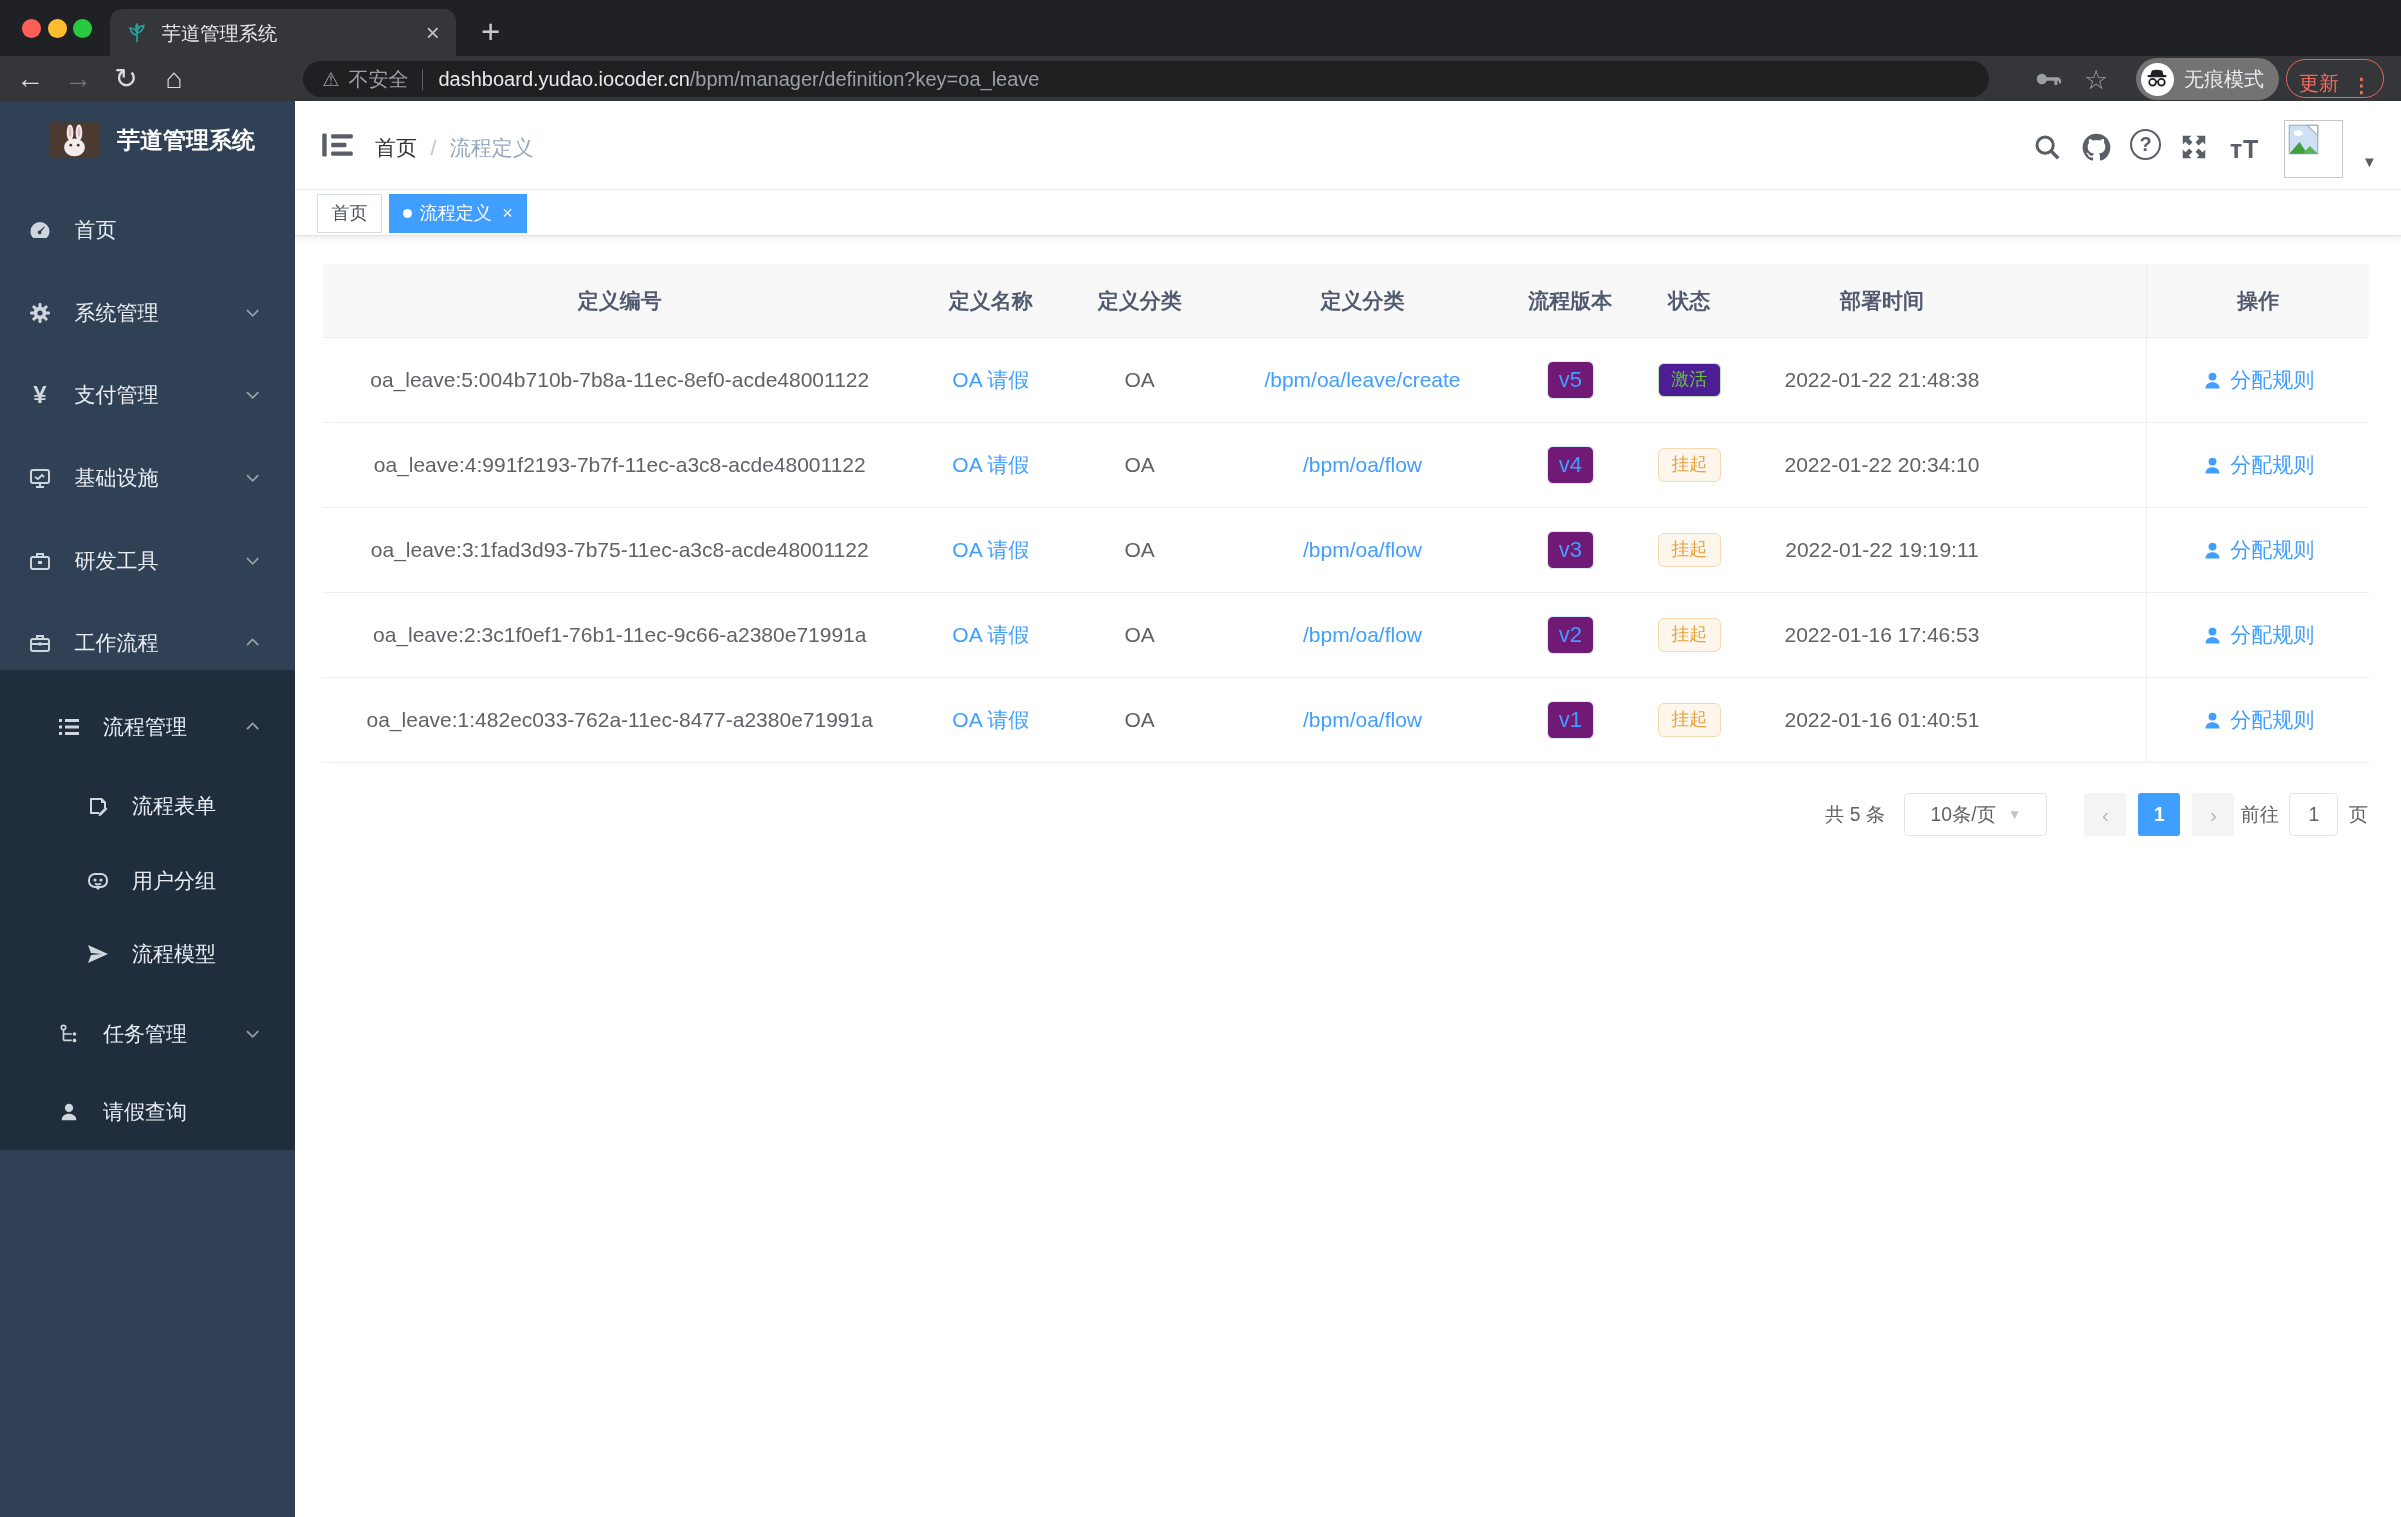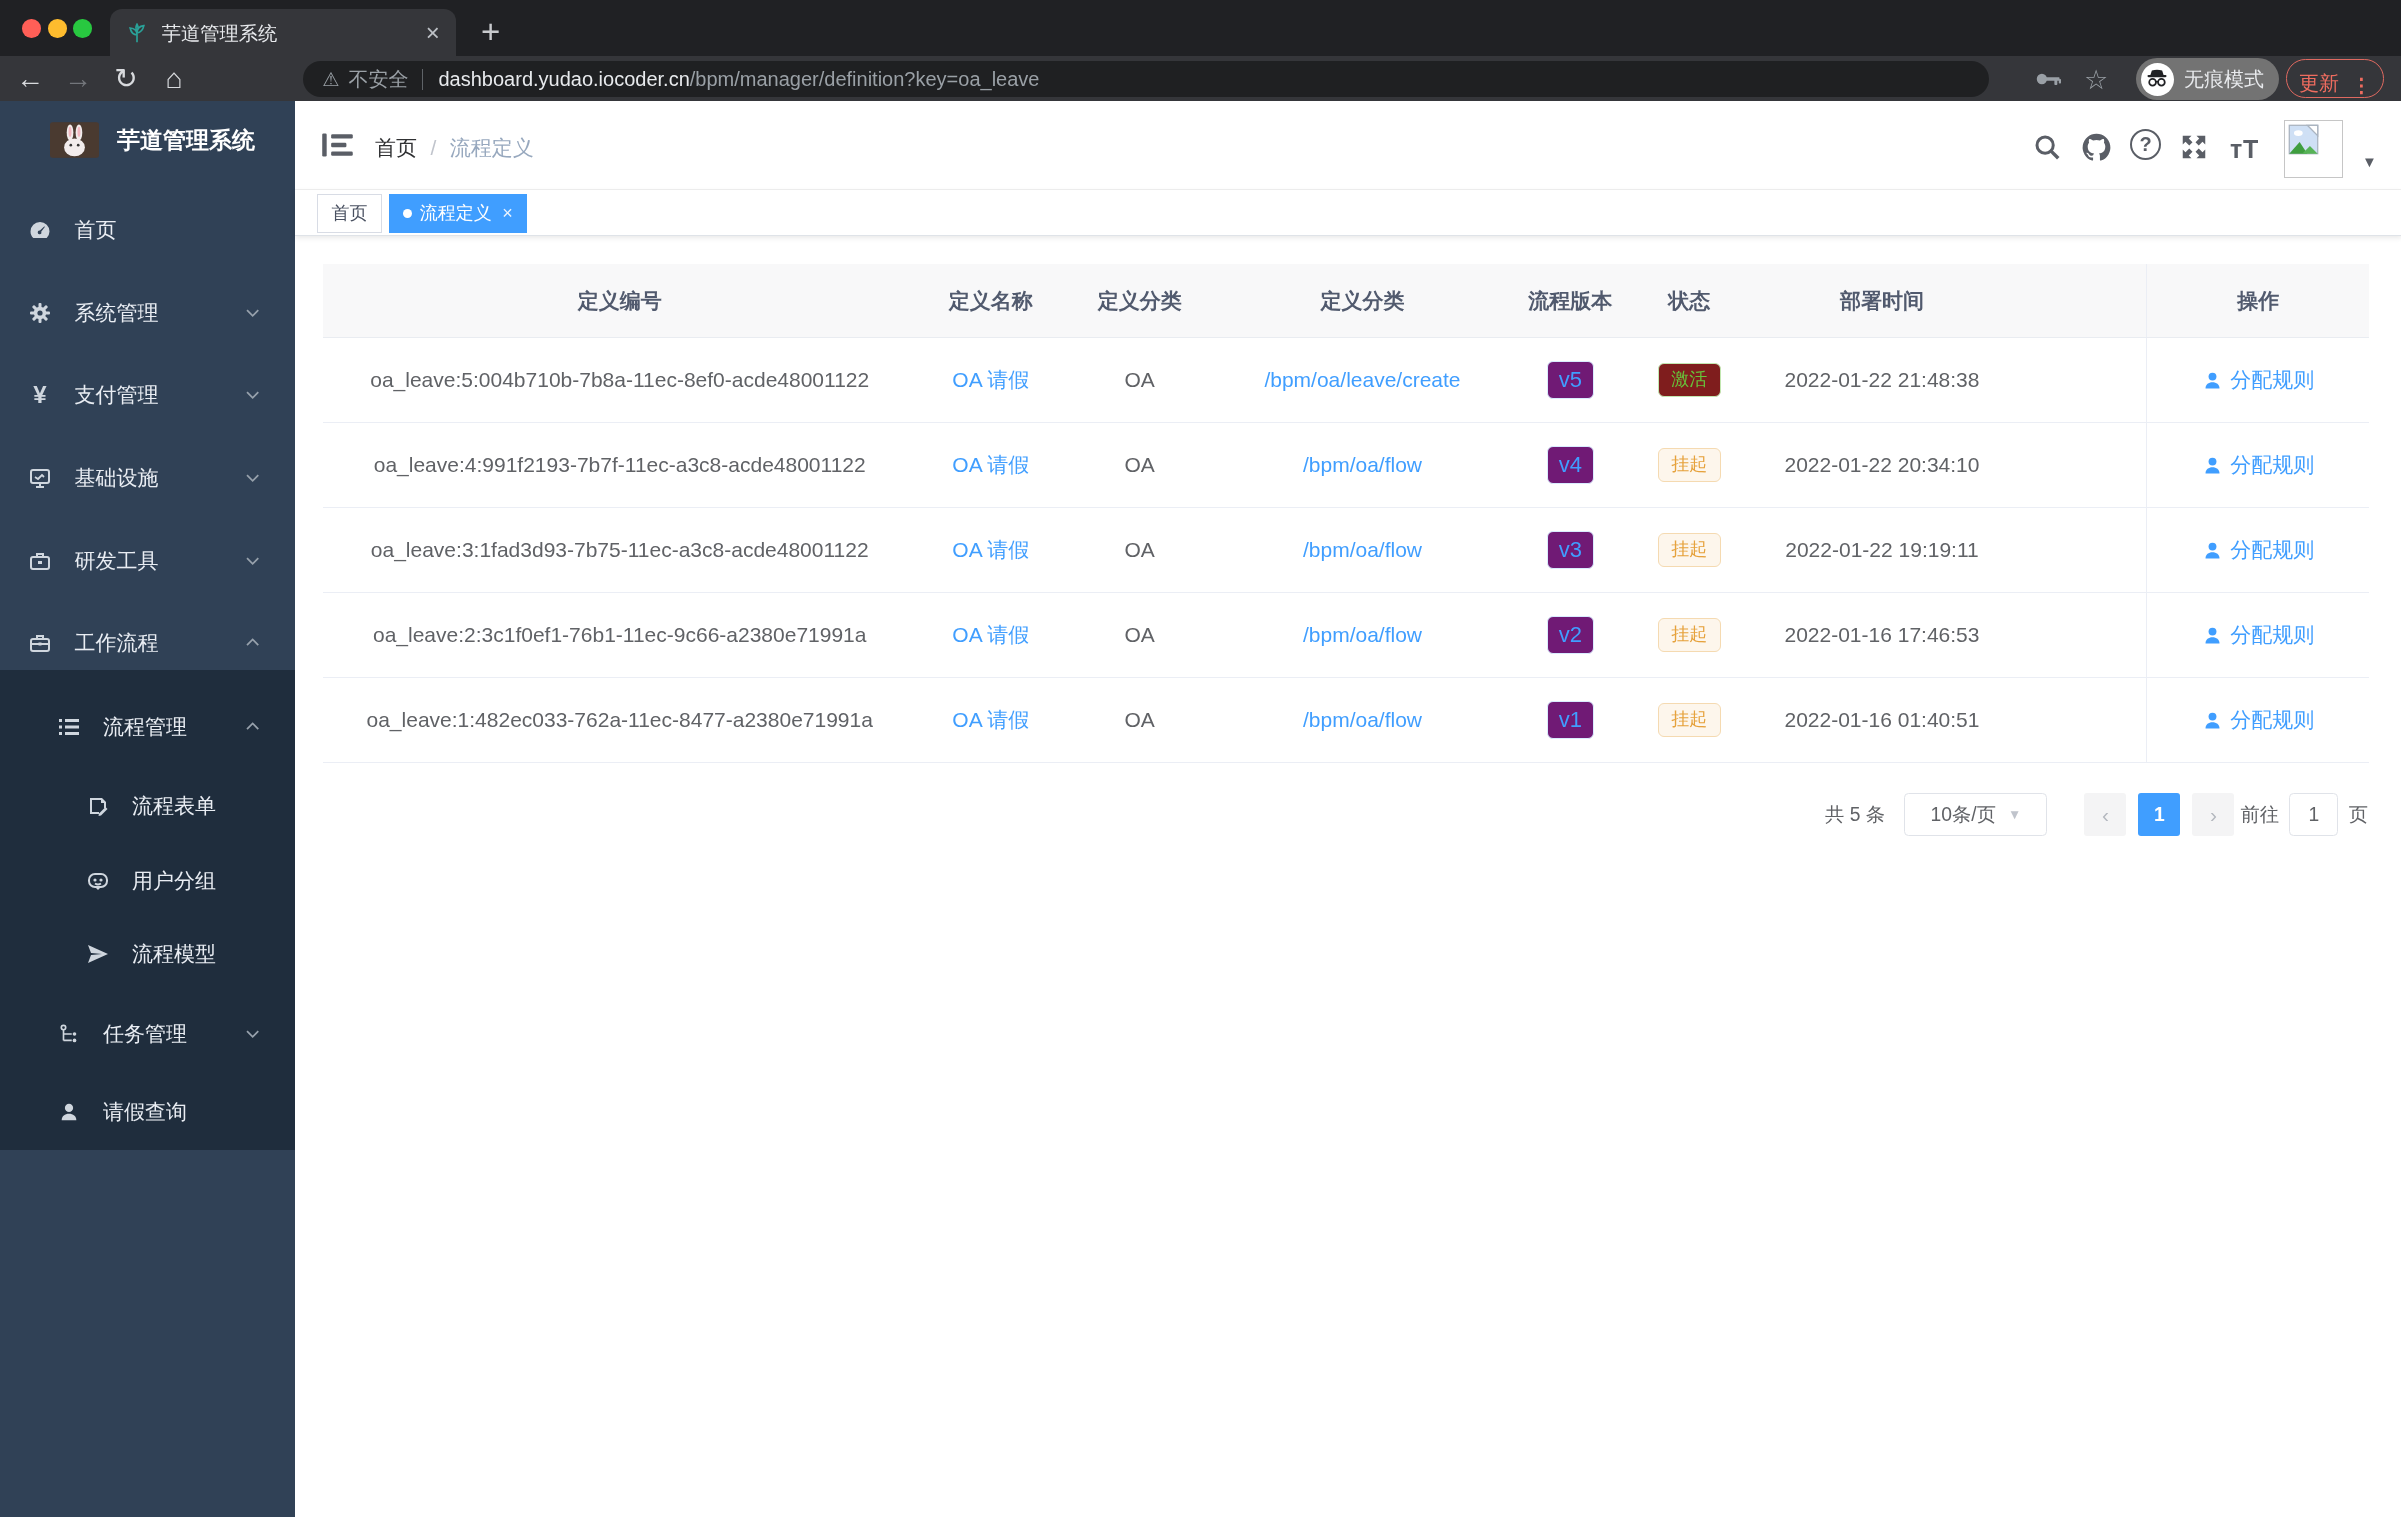--- a/index.html
+++ b/index.html
@@ -68,21 +68,21 @@
   .table{position:absolute;left:323px;top:264px;width:2046px;font-size:21px}
   .trow{display:flex;align-items:center}
   .thead{height:74px;background:#f8f8f9;font-weight:700;color:#515a6e;border-bottom:1.5px solid #e9ecf1}
   .tbody-row{height:85px;border-bottom:1.5px solid #ebeef5;background:#fff}
   .cell{display:flex;align-items:center;justify-content:center;text-align:center}
   .c1{width:594px}.c2{width:149px}.c3{width:149px}.c4{width:297px}.c5{width:119px}.c6{width:119px}.c7{width:267px}.c8{width:131px}
   .c9{width:223px;border-left:1.5px solid #ebeef5;align-self:stretch}
   .link{color:#409eff;cursor:pointer}
   .vtag{display:inline-block;padding:5.2px 11px;background:#701a75;border:1.5px solid #d9ecff;border-radius:6px;color:#409eff;font-size:22px;line-height:1.2}
   .stag{display:inline-block;padding:5.2px 12.6px;border-radius:6px;font-size:18px;line-height:1.2}
-  .t-success{background:#7f1d1d;border:1.5px solid #c2e7b0;color:#67c23a}
+  .t-success{background:#4c1d95;border:1.5px solid #c2e7b0;color:#67c23a}
   .t-warning{background:#fdf6ec;border:1.5px solid #f5dab1;color:#e6a23c}
   .action-link{display:flex;align-items:center;gap:7.4px;color:#409eff;cursor:pointer}
 
   
   .pagination{position:absolute;top:793px;right:33px;display:flex;align-items:center;font-size:19.3px;color:#606266}
   .pg-total{margin-right:19.3px}
   .pg-select{width:143px;height:43px;border:1.5px solid #e0e3e9;border-radius:4.5px;display:flex;align-items:center;justify-content:center;gap:12px;margin-right:31px;cursor:pointer}
   .pg-caret{color:#c0c4cc;font-size:13.4px}
   .pg-btn{width:42px;height:43px;border-radius:3px;background:#f4f4f5;color:#b4b8bf;display:flex;align-items:center;justify-content:center;font-size:21px;margin:0 6px;cursor:pointer}
   .pg-page{width:42px;height:43px;border-radius:3px;background:#409eff;color:#fff;display:flex;align-items:center;justify-content:center;font-size:19.3px;font-weight:700;margin:0 6px;cursor:pointer}

